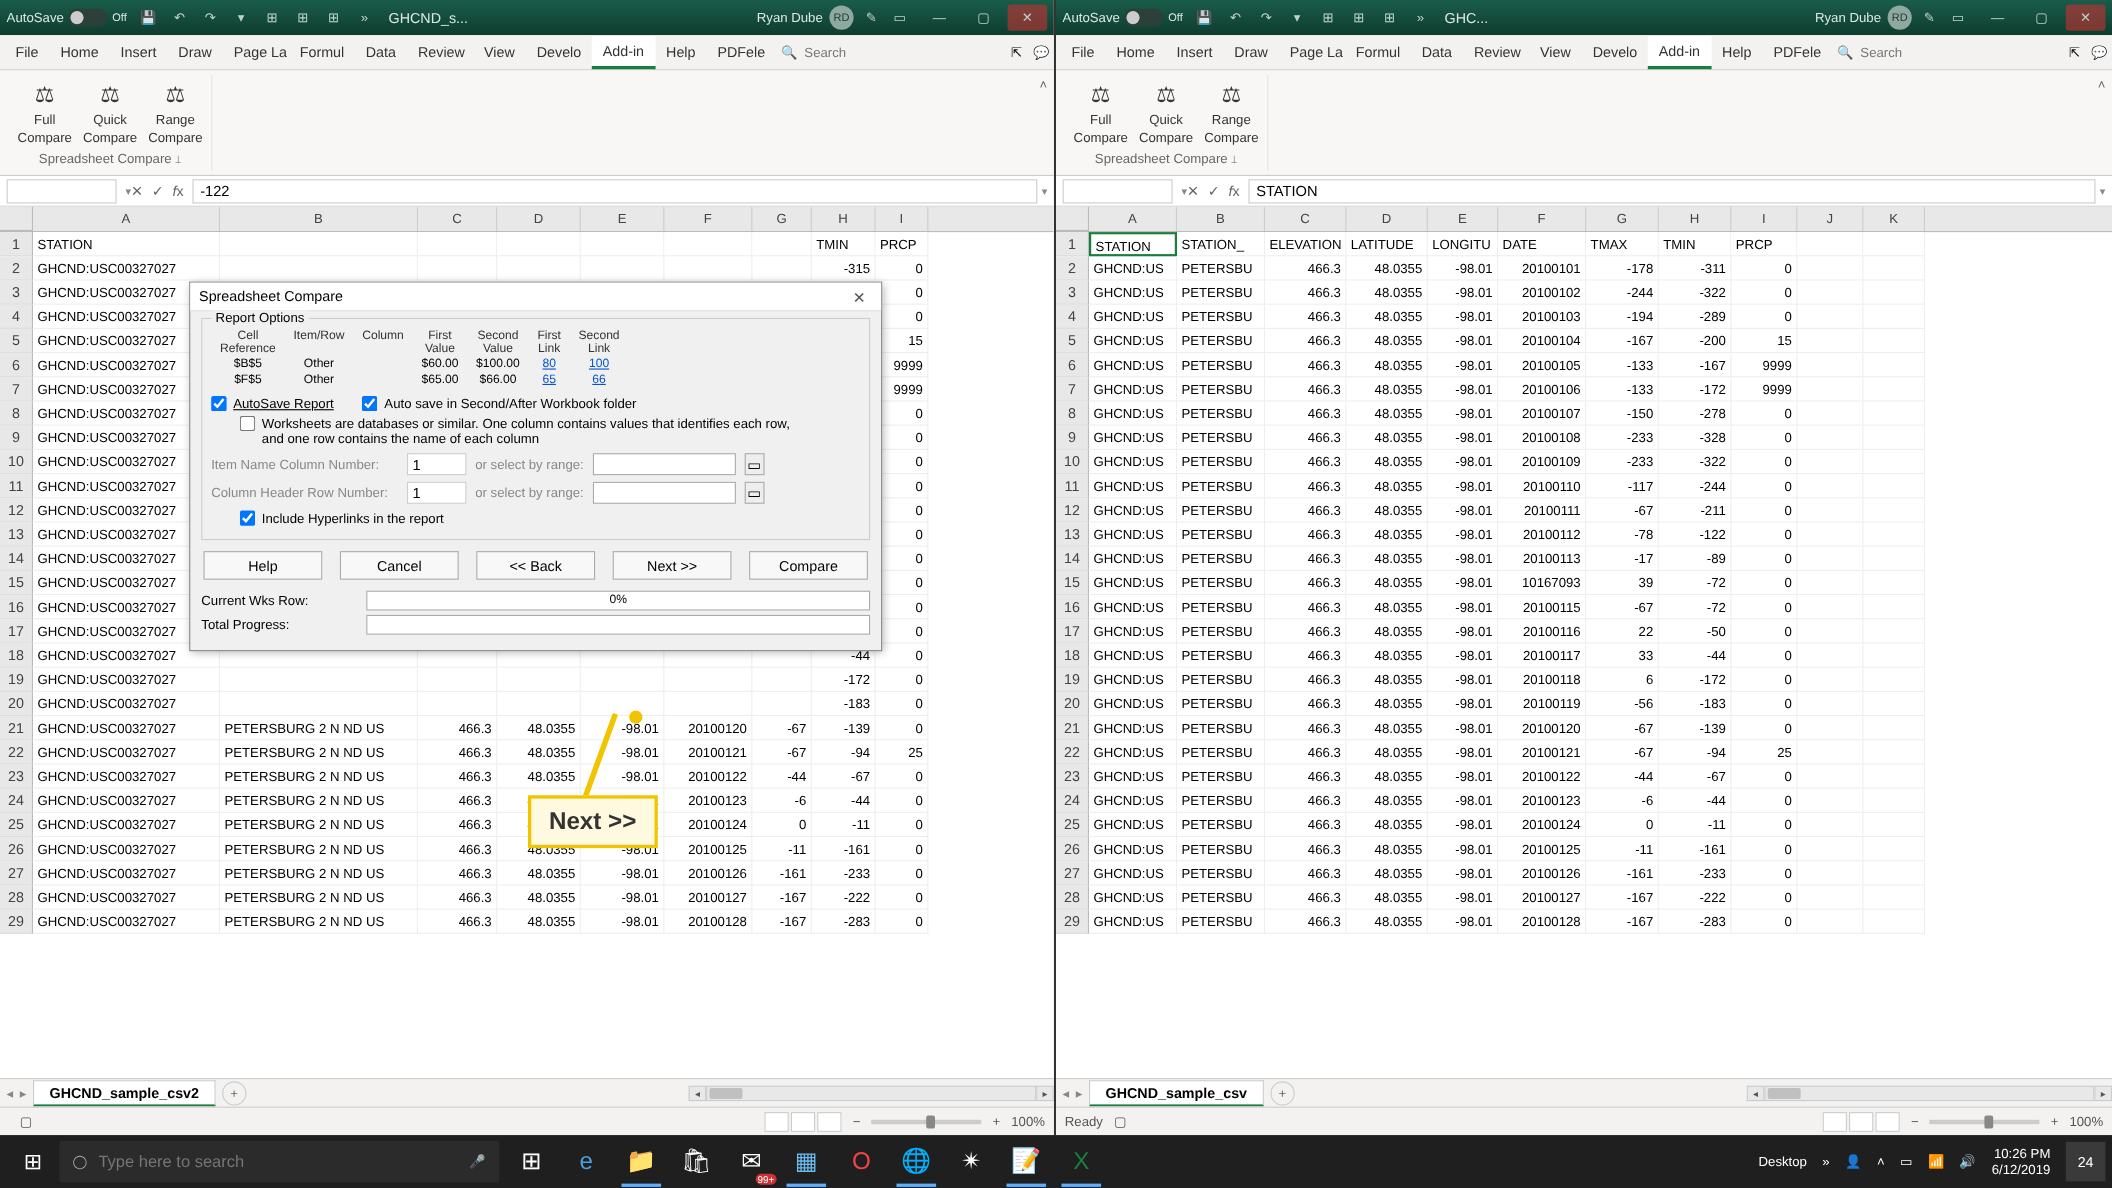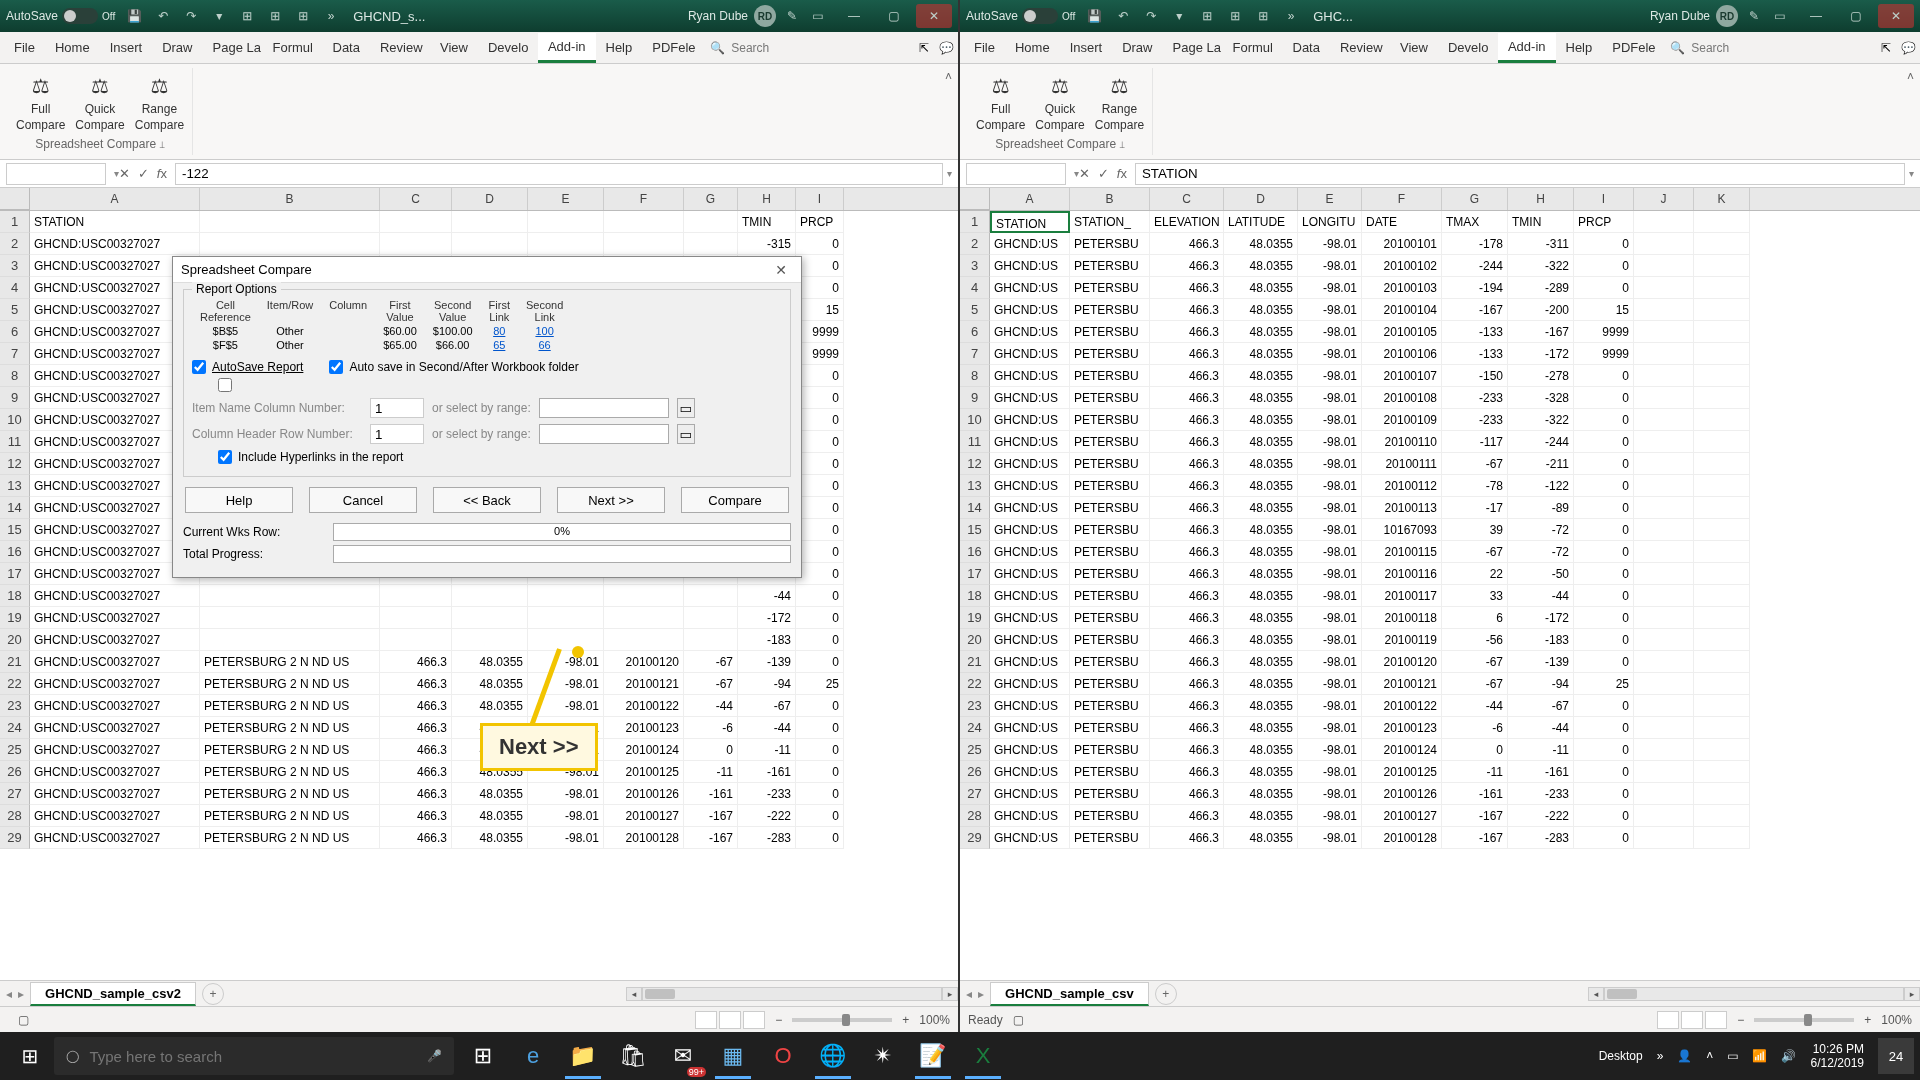--- a/index.html
+++ b/index.html
@@ -11,21 +11,21 @@
 
 
 .titlebar { height: 32px; background: linear-gradient(#1a5c4a, #0e3d2f); display: flex; align-items: center; padding: 0 6px; color: #dce8e4; font-size: 12px; }
 .titlebar .autosave { display: flex; align-items: center; gap: 4px; margin-right: 10px; }
 .toggle { width: 36px; height: 16px; background: #2a4039; border-radius: 8px; position: relative; }
 .toggle::after { content: ""; position: absolute; left: 2px; top: 2px; width: 12px; height: 12px; background: #ccc; border-radius: 50%; }
 .titlebar .qat { display: flex; gap: 8px; align-items: center; }
 .qat-icon { width: 20px; height: 20px; display: flex; align-items: center; justify-content: center; opacity: 0.85; }
 .titlebar .filename { margin: 0 12px; font-size: 13px; }
 .titlebar .user { display: flex; align-items: center; gap: 6px; margin-left: auto; }
-.avatar { width: 22px; height: 22px; border-radius: 50%; background: #8fa8a0; display: flex; align-items: center; justify-content: center; font-size: 10px; color: #1a3a2f; font-weight: bold; }
+.avatar { width: 22px; height: 22px; border-radius: 50%; background: #8fa8a0; display: flex; align-items: center; justify-content: center; font-size: 10px; color: #1a3a2f; font-weight: normal; }
 .win-controls { display: flex; gap: 4px; margin-left: 8px; }
 .win-btn { width: 36px; height: 24px; display: flex; align-items: center; justify-content: center; opacity: 0.85; }
 .win-btn.close { background: rgba(200,50,50,0.7); border-radius: 3px; }
 
 
 .tabs { height: 32px; background: #f3f2f1; display: flex; align-items: center; padding: 0 4px; border-bottom: 1px solid #ccc; }
 .tab { padding: 6px 10px; font-size: 13px; color: #333; cursor: pointer; white-space: nowrap; overflow: hidden; max-width: 60px; text-overflow: clip; }
 .tab.active { border-bottom: 3px solid #1a7e3e; background: #fff; }
 .tabs .search { margin-left: 8px; display: flex; align-items: center; gap: 6px; color: #777; width: 180px; }
 .tabs .spacer { flex: 1; }
@@ -1189,20 +1189,21 @@
       <div class="chk-row">
         <input type="checkbox" checked="" style="">
         <span class="ul">AutoSave Report</span>
         <span style="width:14px;"></span>
         <input type="checkbox" checked="" style="">
         <span>Auto save in Second/After Workbook folder</span>
       </div>
       <div class="chk-row" style="align-items:flex-start;">
         <span style="width:20px;"></span>
         <input type="checkbox" style="">
+        <span style="max-width:500px;">Worksheets are databases or similar. One column contains values that identifies each row, and one row contains the name of each column</span>
       </div>
       <div class="input-row indent">
         <span style="width:170px;">Item Name Column Number:</span>
         <input class="num-input" value="1" style="">
         <span>or select by range:</span>
         <input class="range-input" style="">
         <button class="range-btn">▭</button>
       </div>
       <div class="input-row indent">
         <span style="width:170px;">Column Header Row Number:</span>

